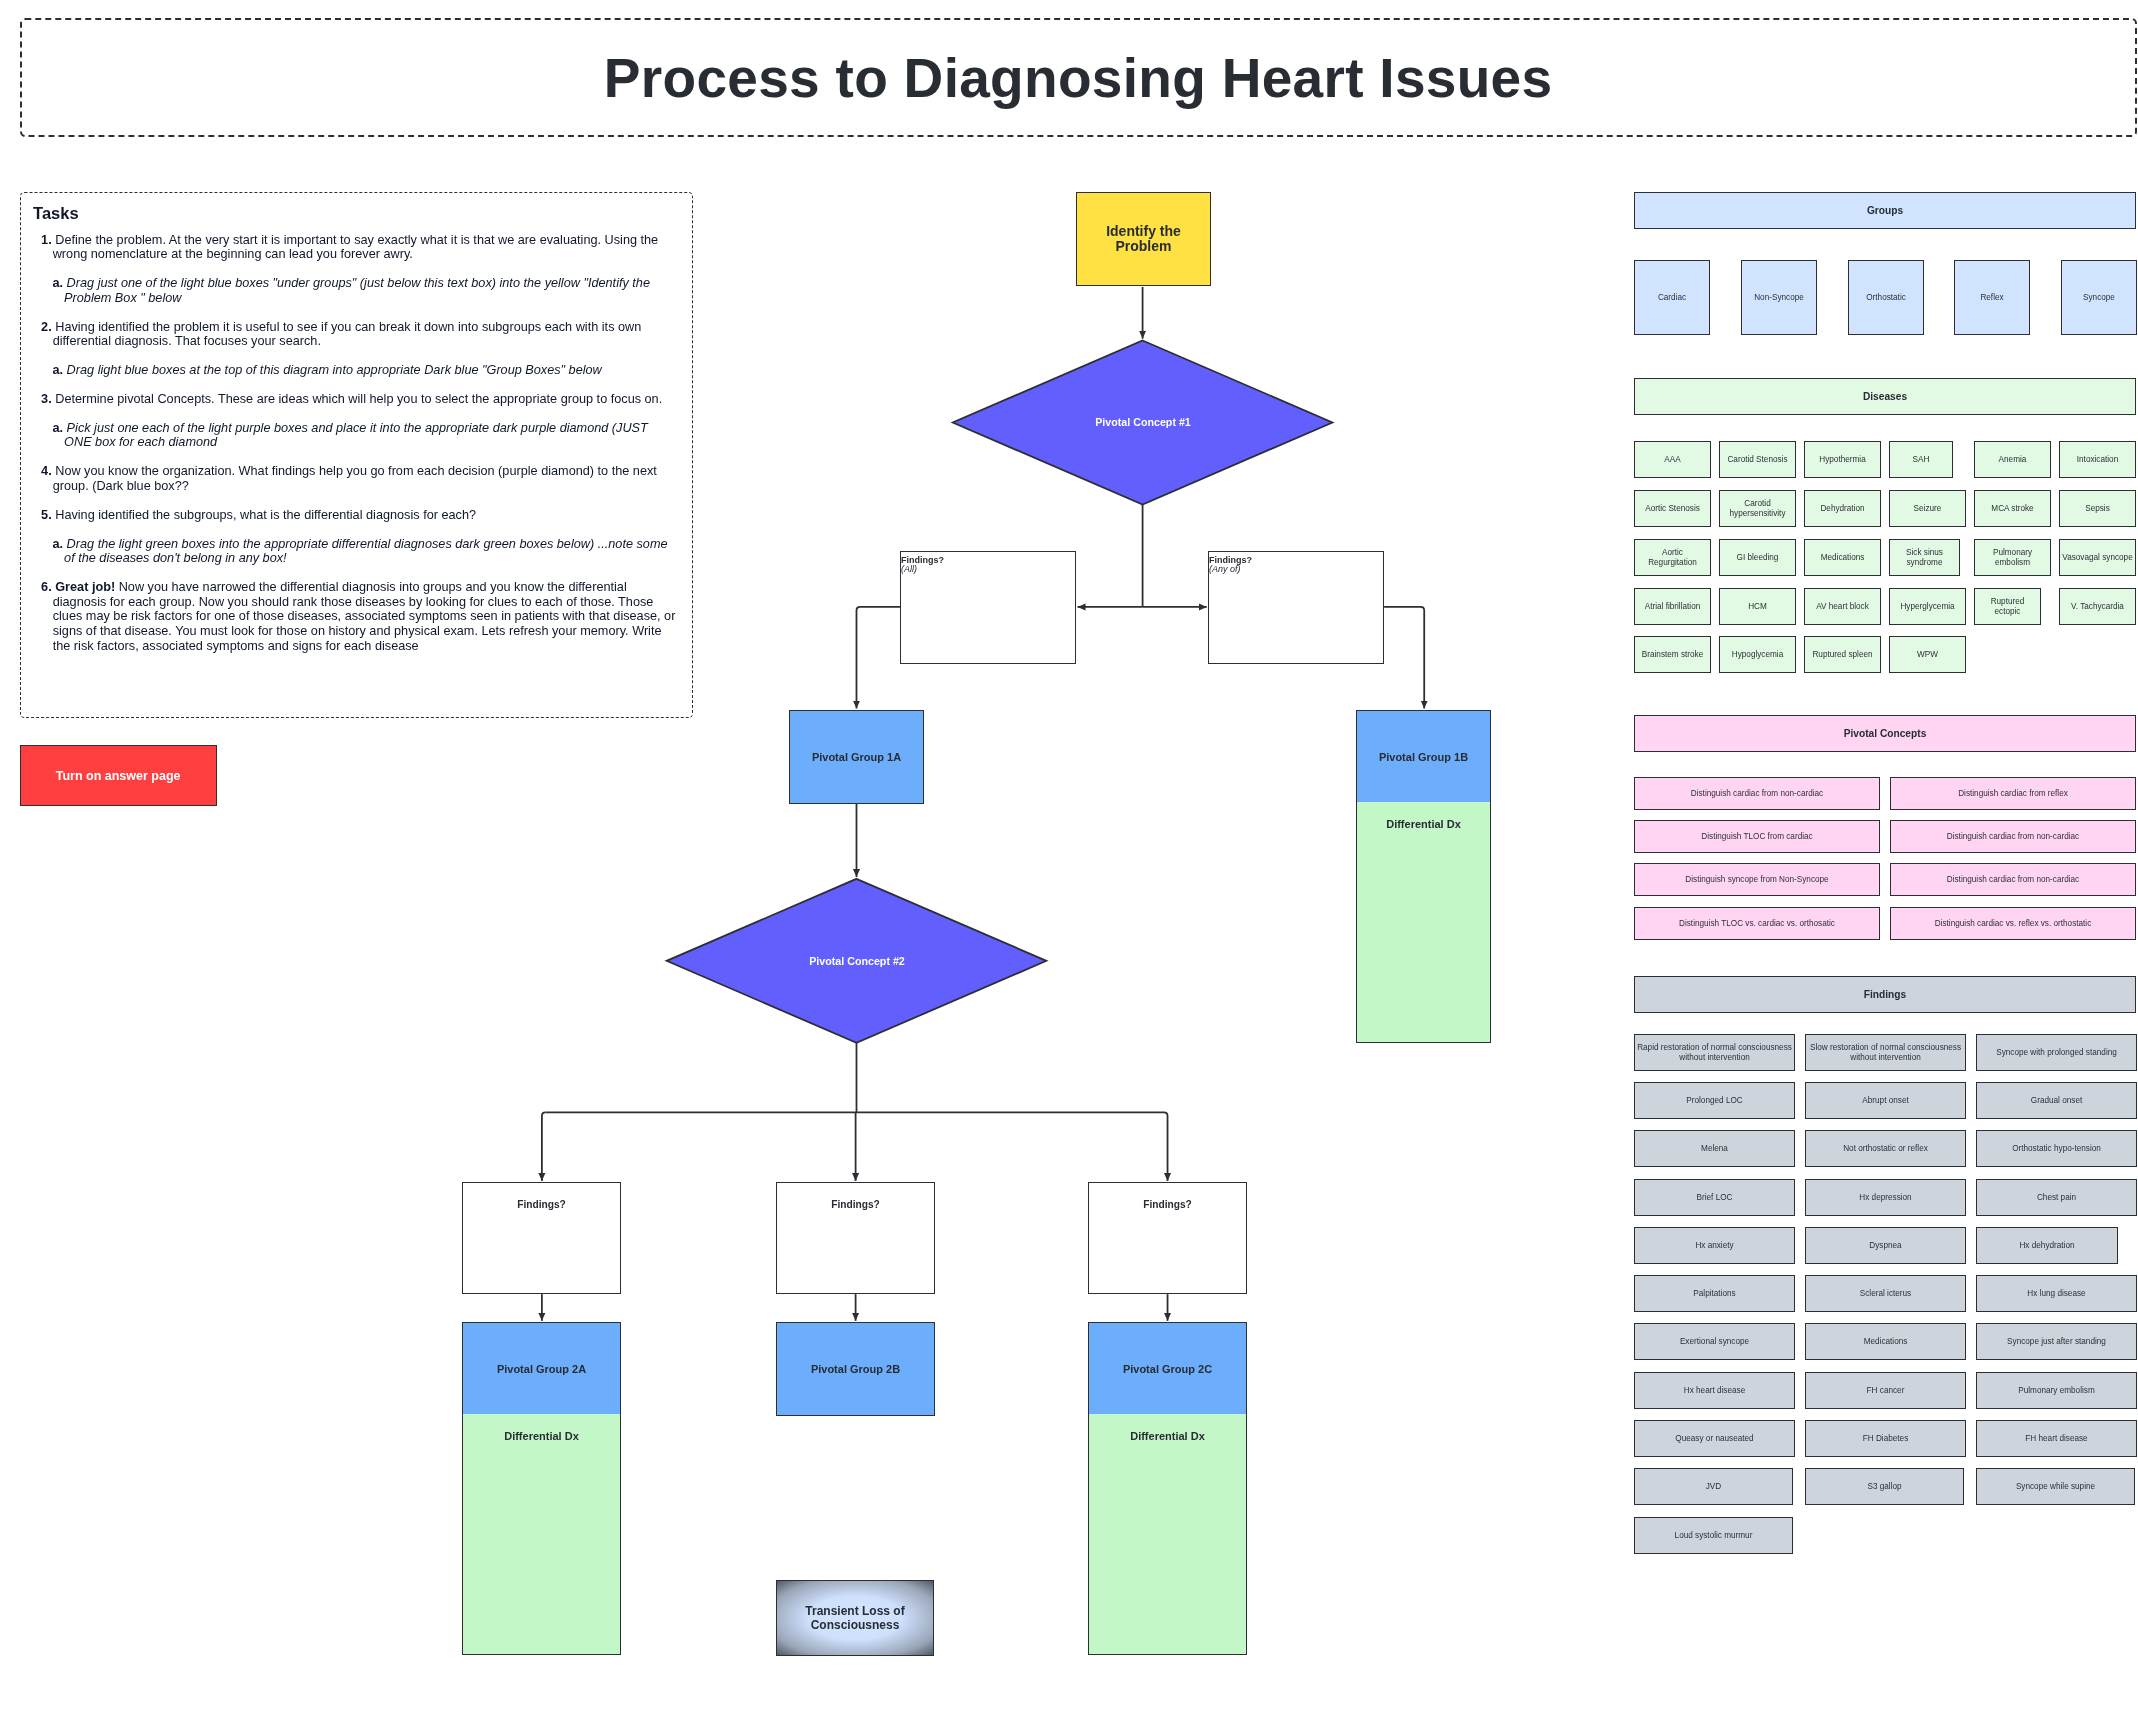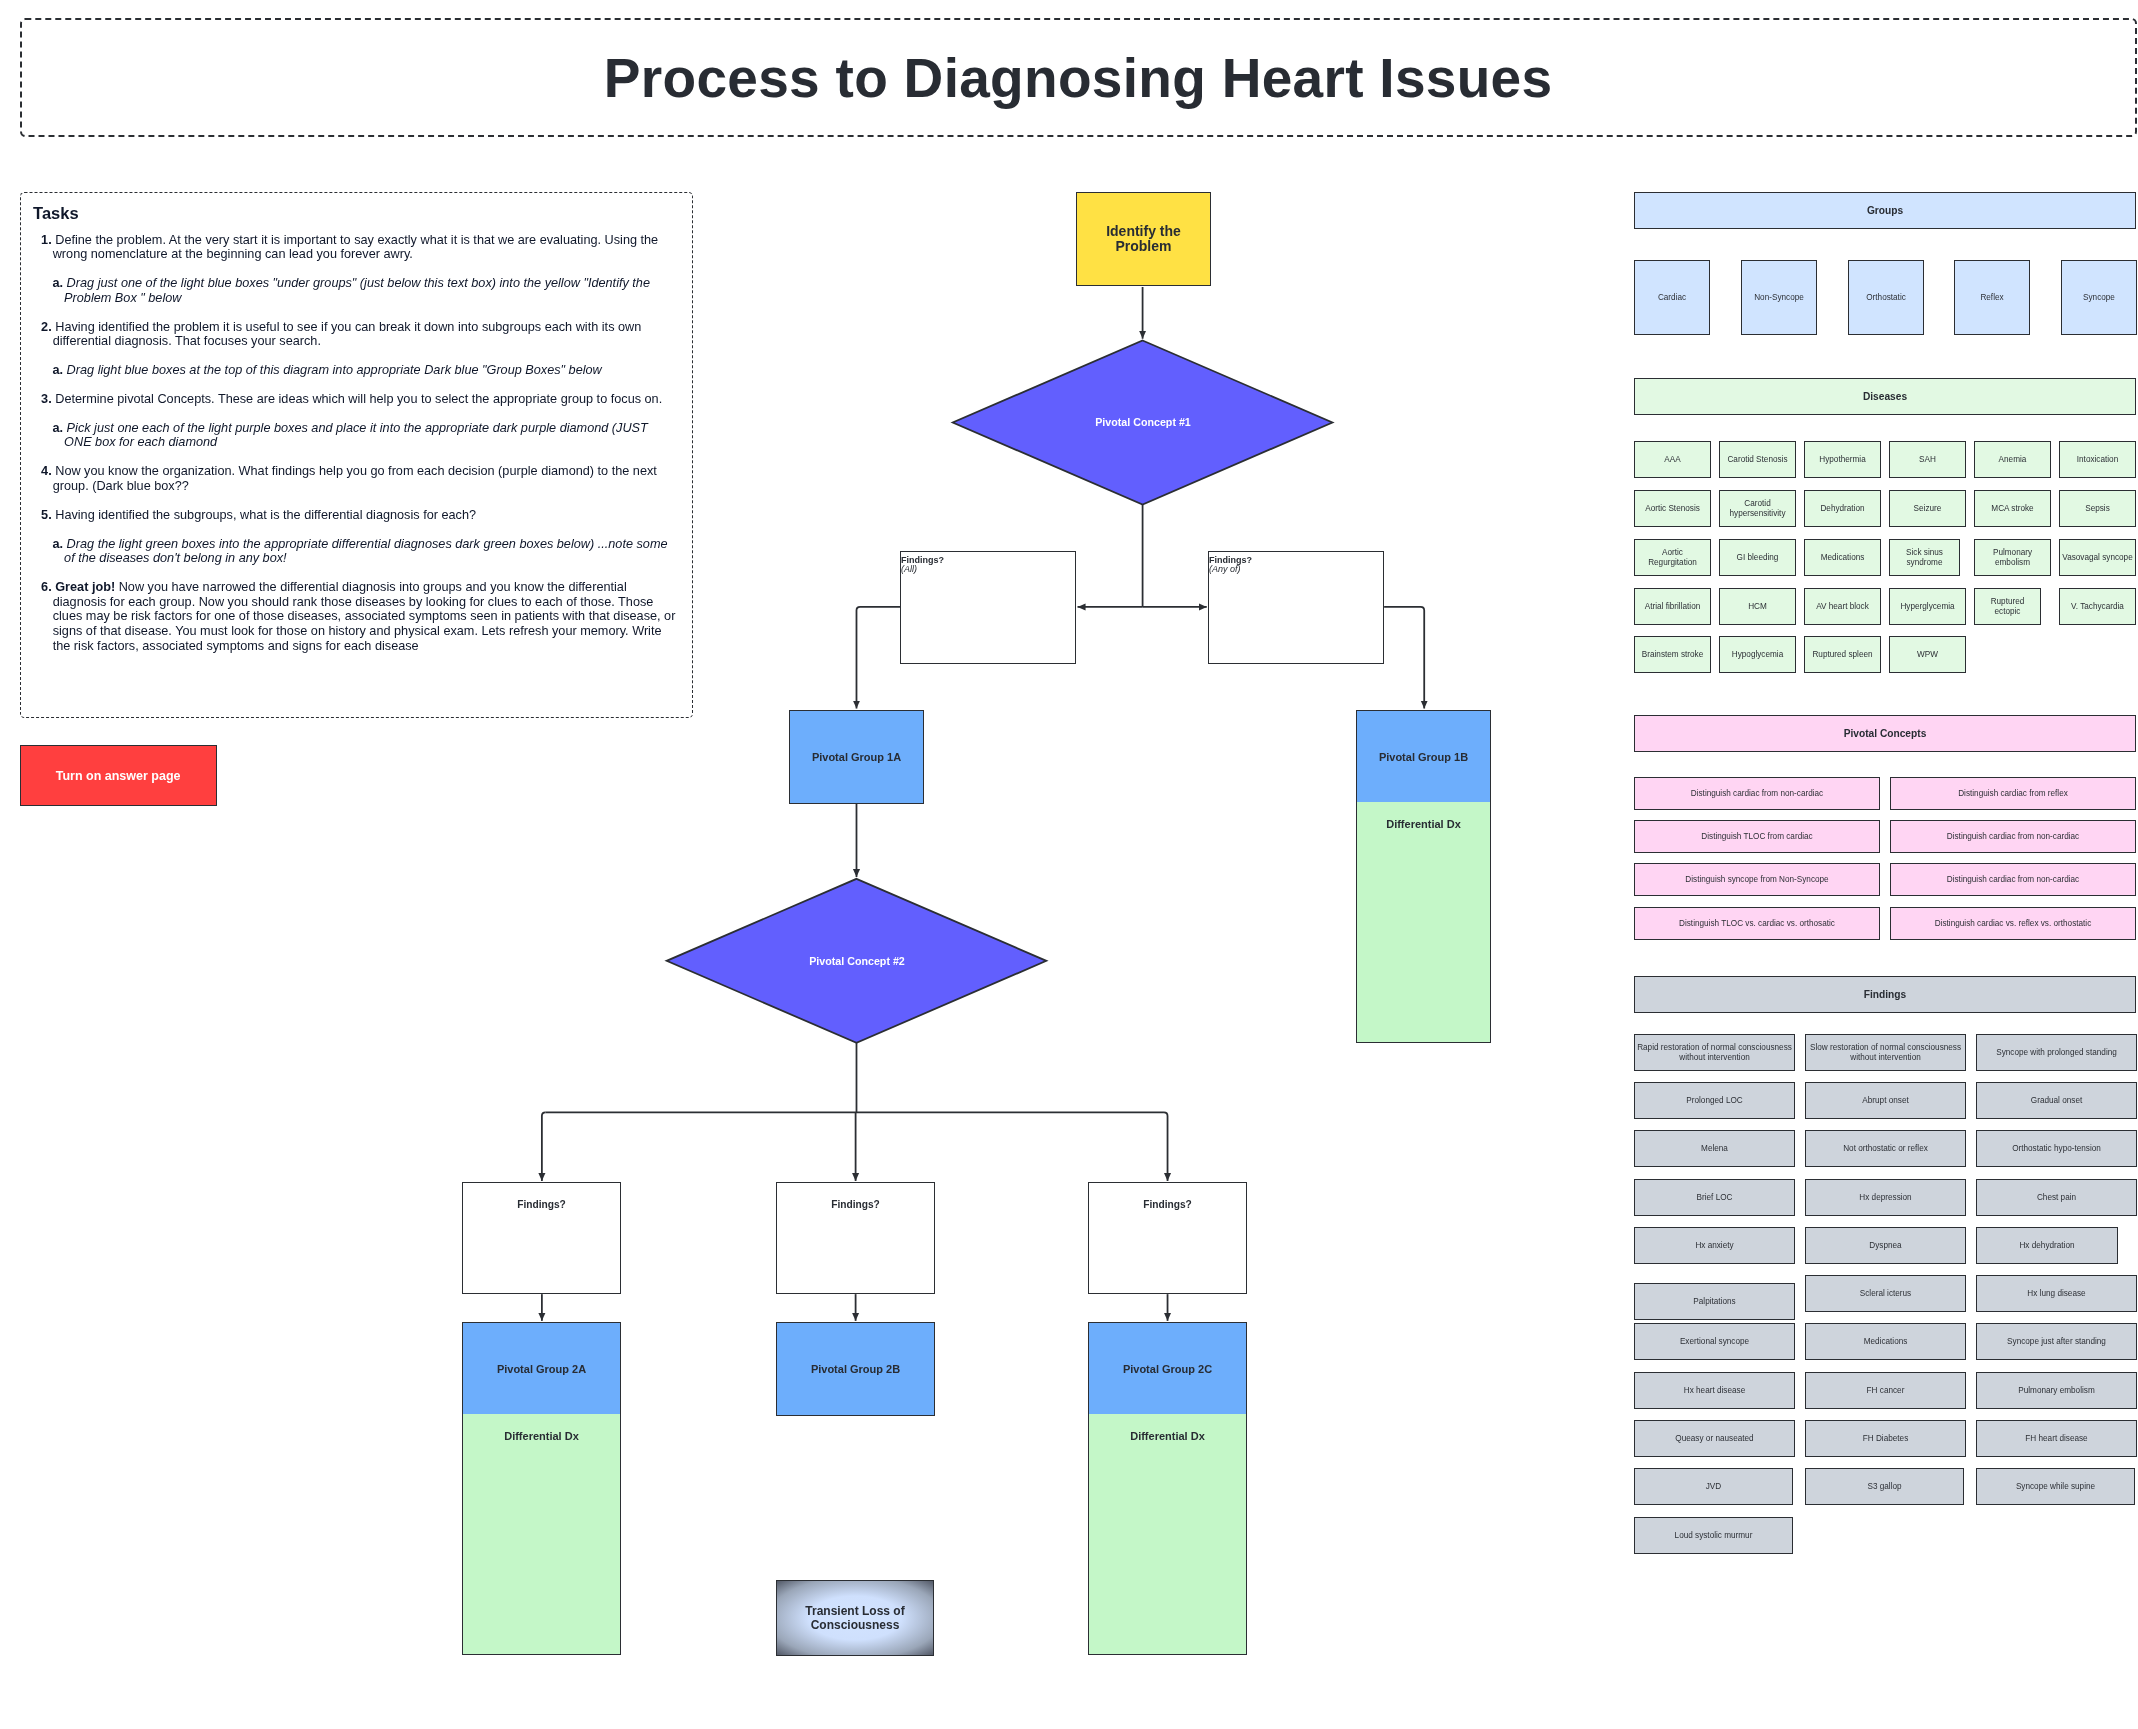--- a/index.html
+++ b/index.html
@@ -129,21 +129,21 @@
     <div class="abs chip blue" style="left: 1848px; top: 260px; width: 76px; height: 75px;">Orthostatic</div>
     <div class="abs chip blue" style="left: 1954px; top: 260px; width: 76px; height: 75px;">Reflex</div>
     <div class="abs chip blue" style="left: 2061px; top: 260px; width: 76px; height: 75px;">Syncope</div>
   </div>
 
 <div class="abs hdr green" style="left:1634px;top:378px;width:502px;height:37px;">Diseases</div>
 <div id="diseases-grid">
     <div class="abs chip green" style="left: 1634px; top: 441px; width: 77px; height: 37px;">AAA</div>
     <div class="abs chip green" style="left: 1719px; top: 441px; width: 77px; height: 37px;">Carotid Stenosis</div>
     <div class="abs chip green" style="left: 1804px; top: 441px; width: 77px; height: 37px;">Hypothermia</div>
-    <div class="abs chip green" style="left: 1889px; top: 441px; width: 77px; height: 37px;">SAH</div>
+    <div class="abs chip green" style="left: 1889px; top: 441px; width: 64px; height: 37px;">SAH</div>
     <div class="abs chip green" style="left: 1974px; top: 441px; width: 77px; height: 37px;">Anemia</div>
     <div class="abs chip green" style="left: 2059px; top: 441px; width: 77px; height: 37px;">Intoxication</div>
     <div class="abs chip green" style="left: 1634px; top: 490px; width: 77px; height: 37px;">Aortic Stenosis</div>
     <div class="abs chip green" style="left: 1719px; top: 490px; width: 77px; height: 37px;">Carotid hypersensitivity</div>
     <div class="abs chip green" style="left: 1804px; top: 490px; width: 77px; height: 37px;">Dehydration</div>
     <div class="abs chip green" style="left: 1889px; top: 490px; width: 77px; height: 37px;">Seizure</div>
     <div class="abs chip green" style="left: 1974px; top: 490px; width: 77px; height: 37px;">MCA stroke</div>
     <div class="abs chip green" style="left: 2059px; top: 490px; width: 77px; height: 37px;">Sepsis</div>
     <div class="abs chip green" style="left: 1634px; top: 539px; width: 77px; height: 37px;">Aortic Regurgitation</div>
     <div class="abs chip green" style="left: 1719px; top: 539px; width: 77px; height: 37px;">GI bleeding</div>
@@ -185,21 +185,21 @@
     <div class="abs chip gray" style="left: 1976px; top: 1082px; width: 161px; height: 37px;">Gradual onset</div>
     <div class="abs chip gray" style="left: 1634px; top: 1130px; width: 161px; height: 37px;">Melena</div>
     <div class="abs chip gray" style="left: 1805px; top: 1130px; width: 161px; height: 37px;">Not orthostatic or reflex</div>
     <div class="abs chip gray" style="left: 1976px; top: 1130px; width: 161px; height: 37px;">Orthostatic hypo-tension</div>
     <div class="abs chip gray" style="left: 1634px; top: 1179px; width: 161px; height: 37px;">Brief LOC</div>
     <div class="abs chip gray" style="left: 1805px; top: 1179px; width: 161px; height: 37px;">Hx depression</div>
     <div class="abs chip gray" style="left: 1976px; top: 1179px; width: 161px; height: 37px;">Chest pain</div>
     <div class="abs chip gray" style="left: 1634px; top: 1227px; width: 161px; height: 37px;">Hx anxiety</div>
     <div class="abs chip gray" style="left: 1805px; top: 1227px; width: 161px; height: 37px;">Dyspnea</div>
     <div class="abs chip gray" style="left: 1976px; top: 1227px; width: 142px; height: 37px;">Hx dehydration</div>
-    <div class="abs chip gray" style="left: 1634px; top: 1275px; width: 161px; height: 37px; margin-top: 8px;">Palpitations</div>
+    <div class="abs chip gray" style="left: 1634px; top: 1275px; width: 161px; height: 37px;">Palpitations</div>
     <div class="abs chip gray" style="left: 1805px; top: 1275px; width: 161px; height: 37px;">Scleral icterus</div>
     <div class="abs chip gray" style="left: 1976px; top: 1275px; width: 161px; height: 37px;">Hx lung disease</div>
     <div class="abs chip gray" style="left: 1634px; top: 1323px; width: 161px; height: 37px;">Exertional syncope</div>
     <div class="abs chip gray" style="left: 1805px; top: 1323px; width: 161px; height: 37px;">Medications</div>
     <div class="abs chip gray" style="left: 1976px; top: 1323px; width: 161px; height: 37px;">Syncope just after standing</div>
     <div class="abs chip gray" style="left: 1634px; top: 1372px; width: 161px; height: 37px;">Hx heart disease</div>
     <div class="abs chip gray" style="left: 1805px; top: 1372px; width: 161px; height: 37px;">FH cancer</div>
     <div class="abs chip gray" style="left: 1976px; top: 1372px; width: 161px; height: 37px;">Pulmonary embolism</div>
     <div class="abs chip gray" style="left: 1634px; top: 1420px; width: 161px; height: 37px;">Queasy or nauseated</div>
     <div class="abs chip gray" style="left: 1805px; top: 1420px; width: 161px; height: 37px;">FH Diabetes</div>

